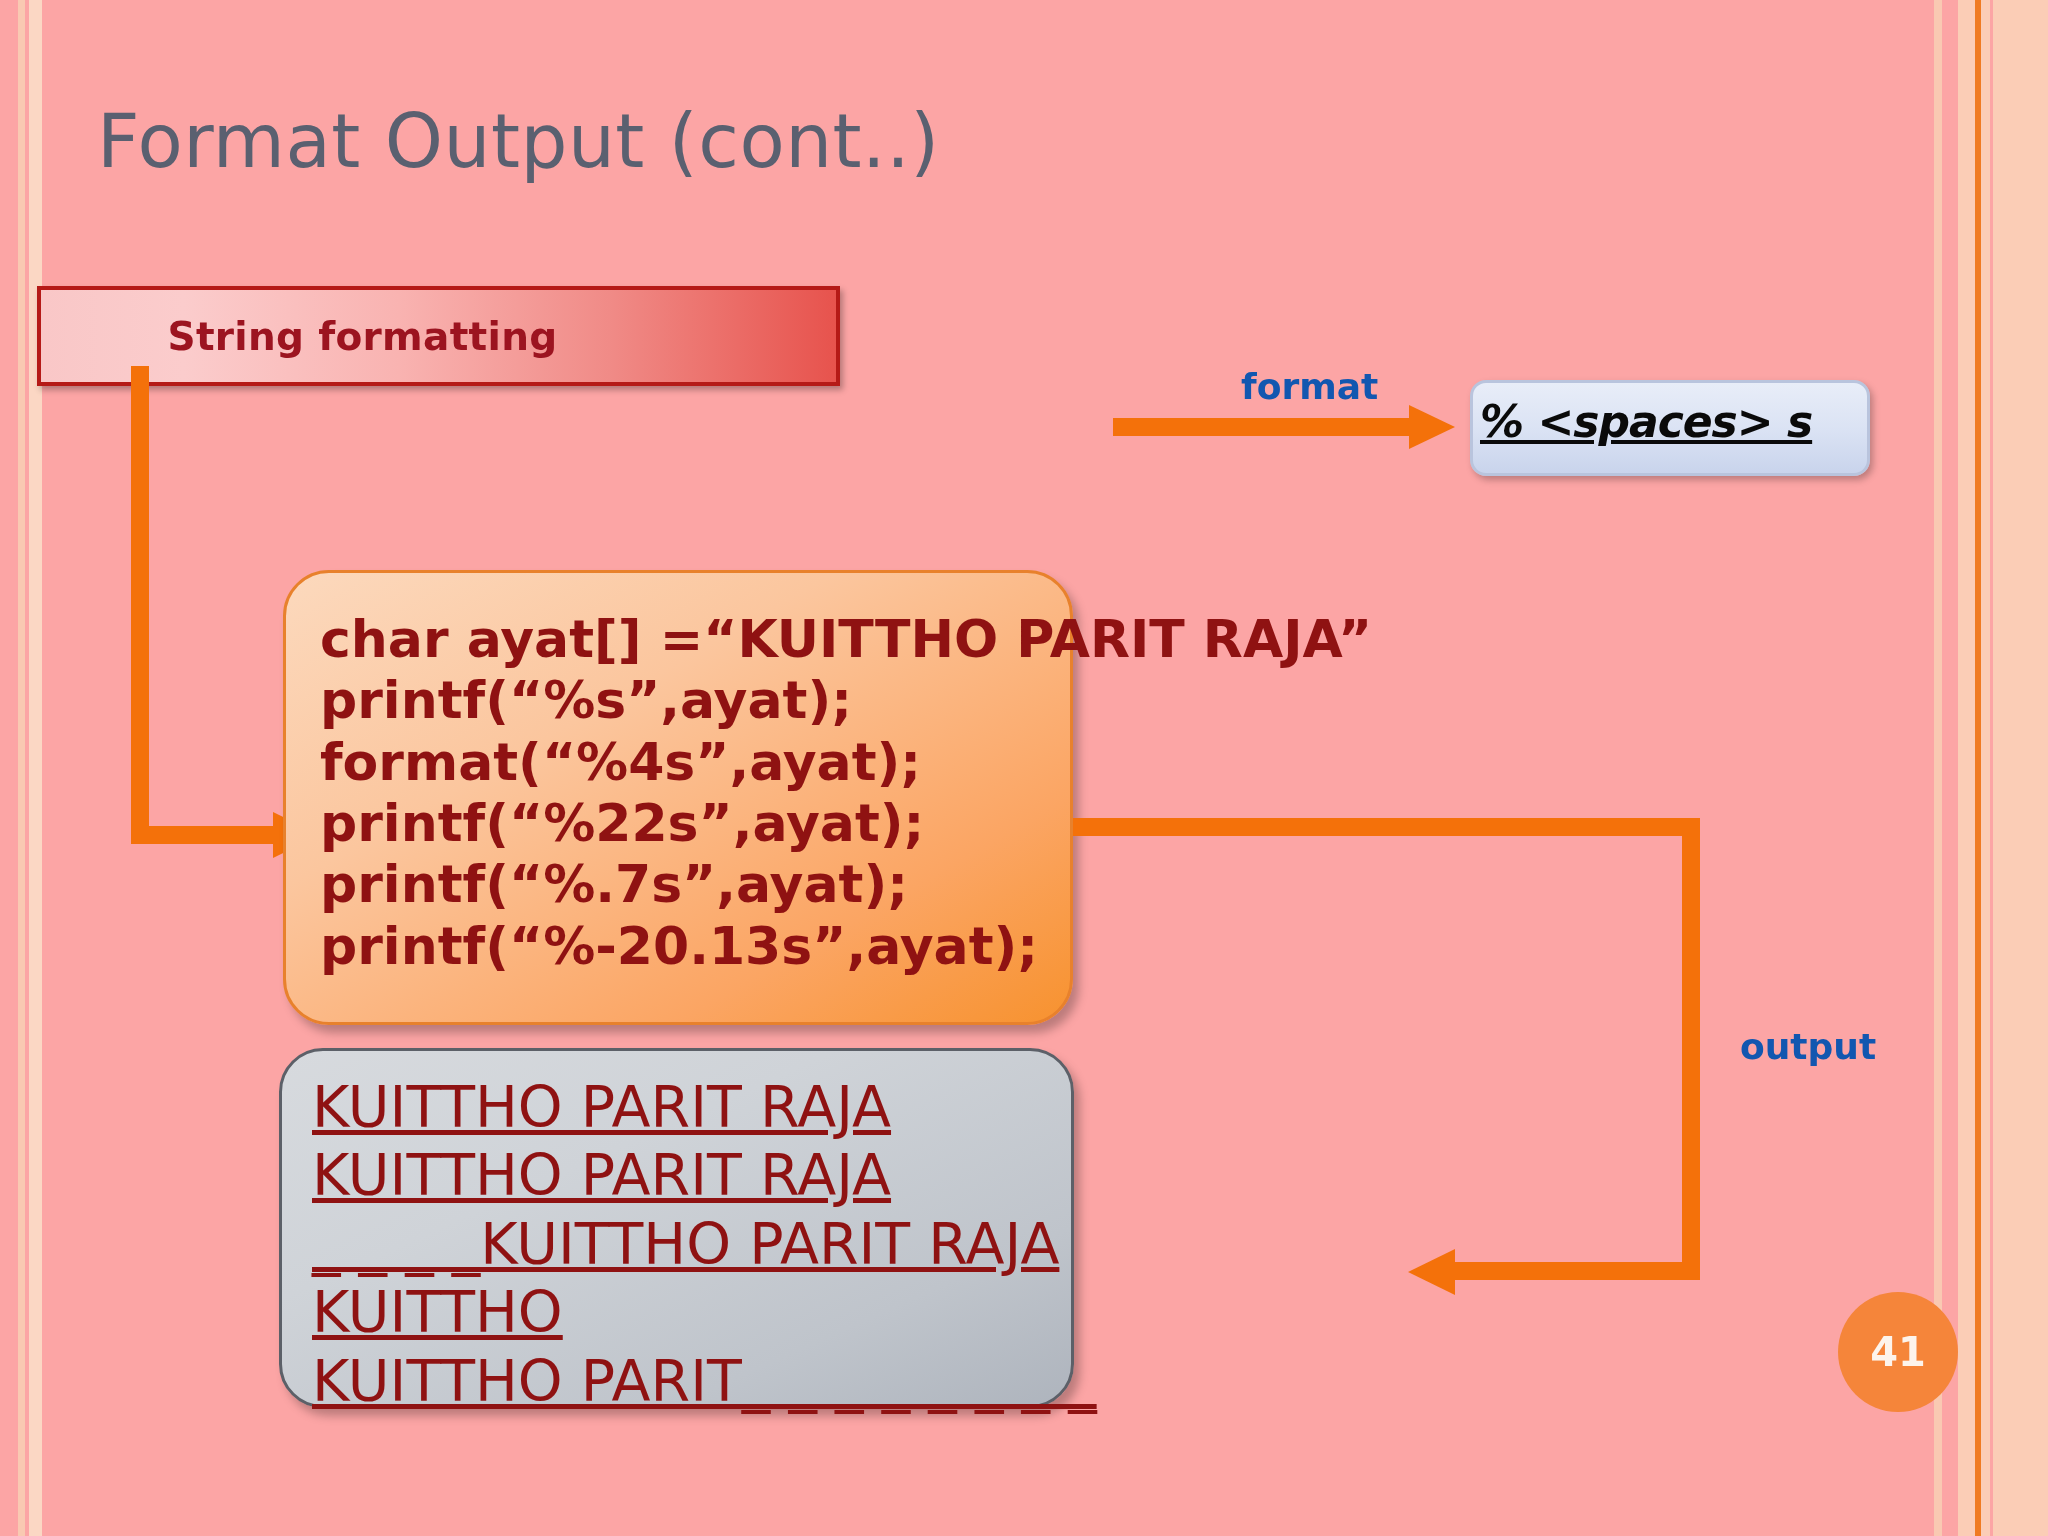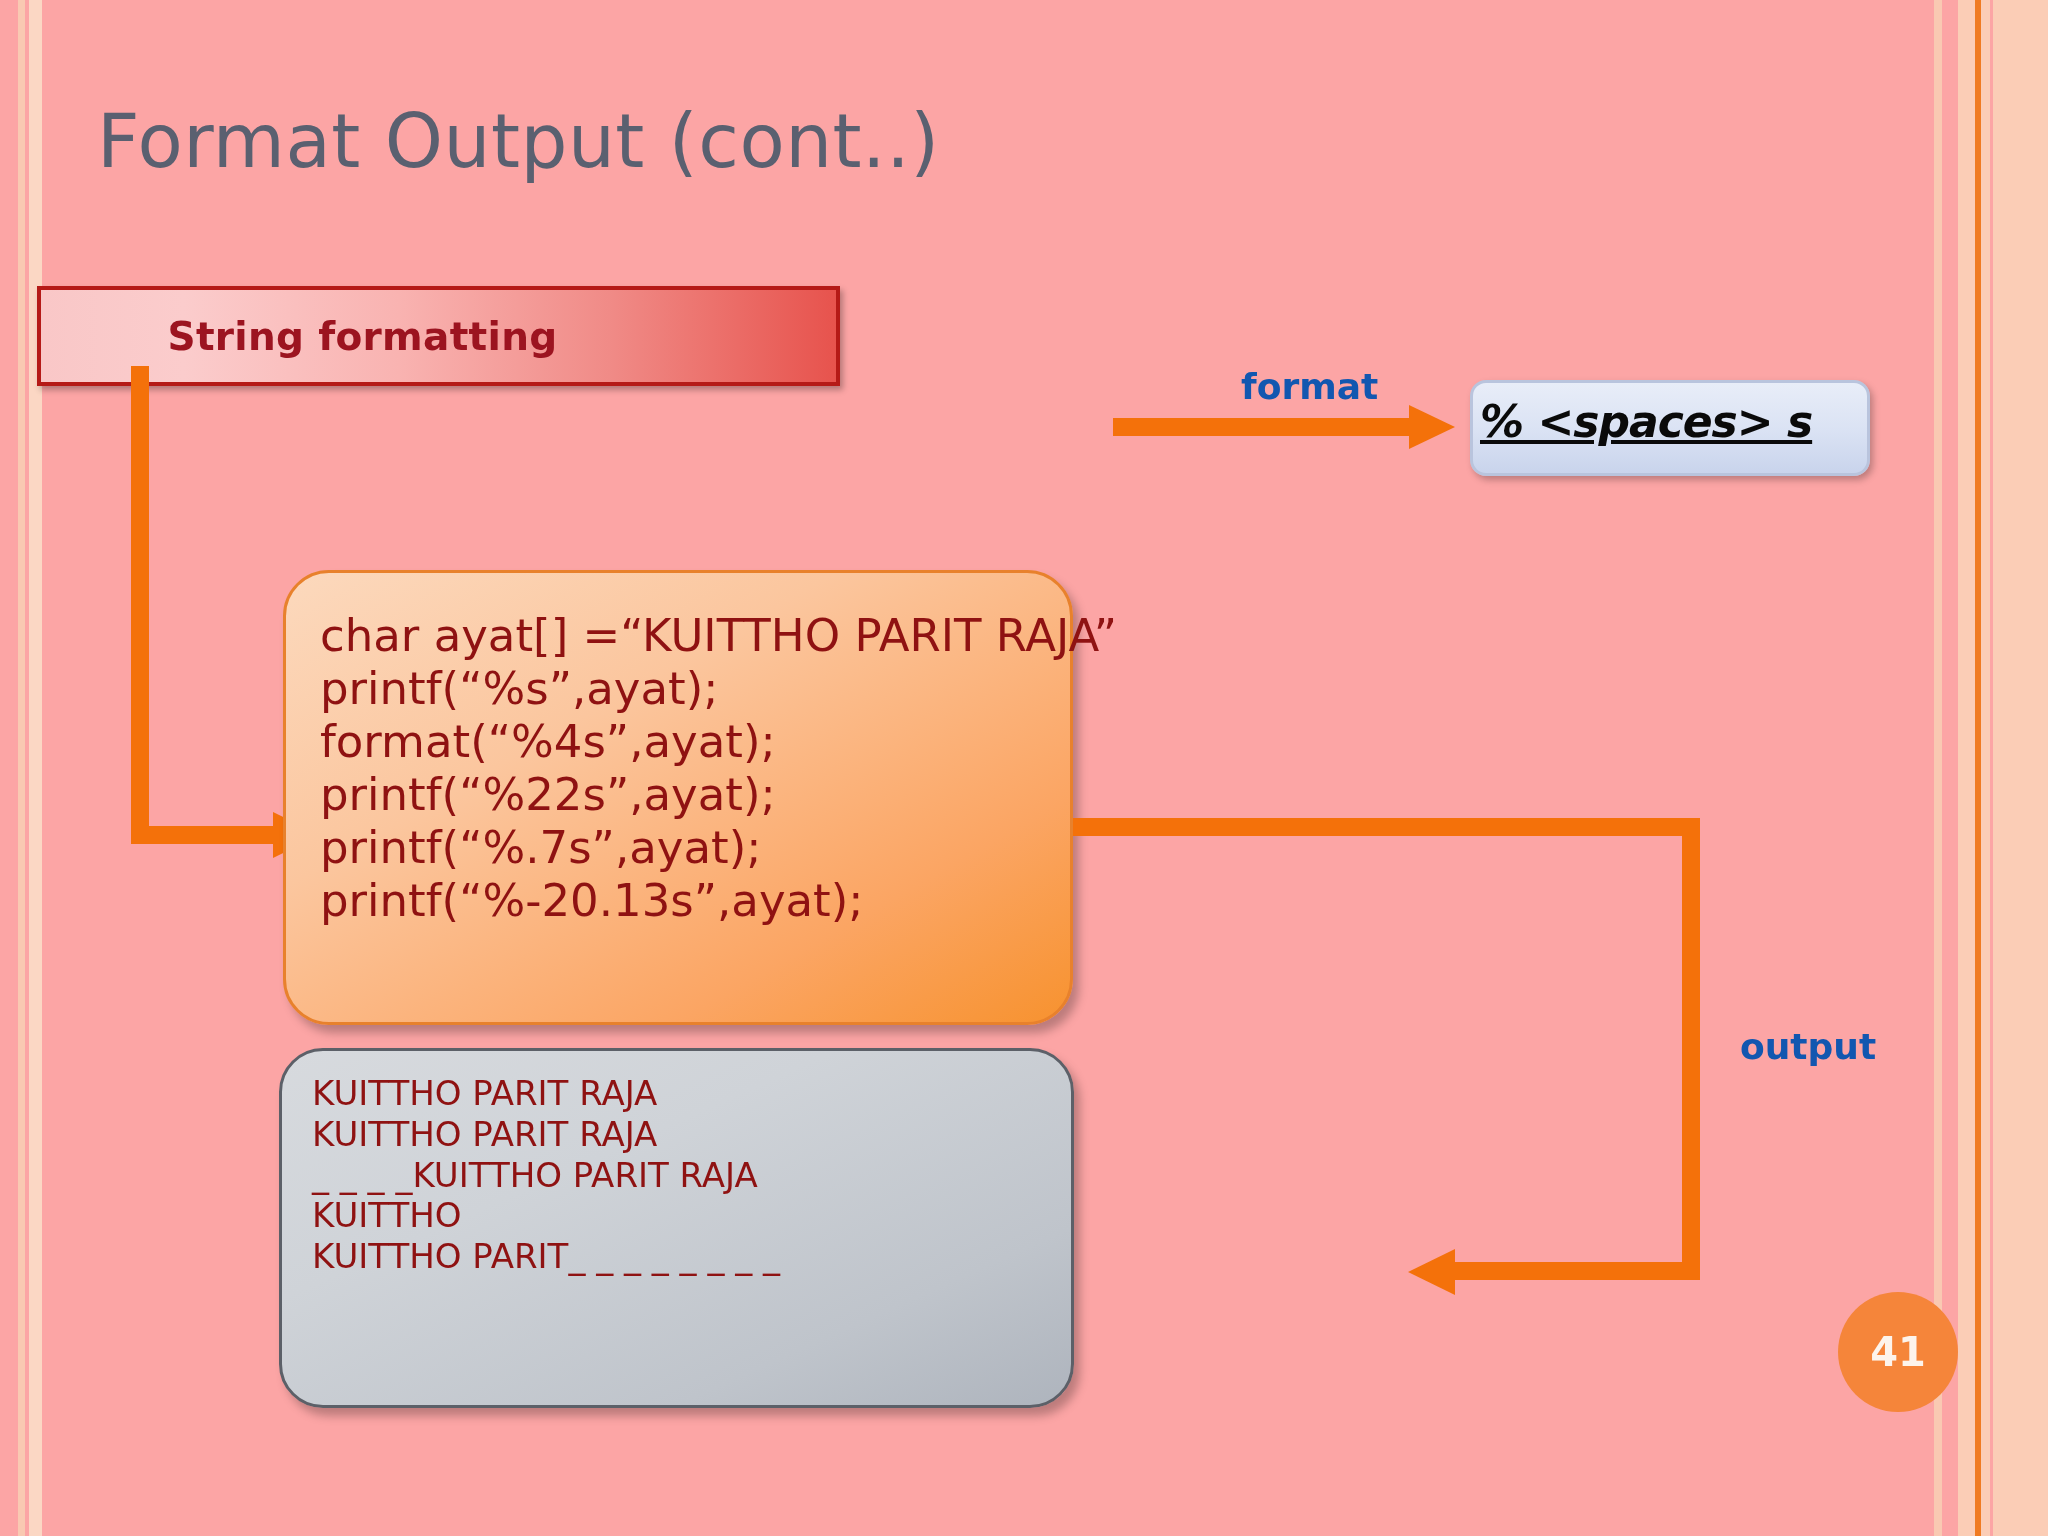--- a/index.html
+++ b/index.html
@@ -164,25 +164,26 @@
     height: 455px;
     border: 3px solid #e8812c;
     border-radius: 46px;
     box-sizing: border-box;
     background: linear-gradient(to bottom right,
         #fcd9bd 0%, #fbc69e 35%, #fba563 75%, #f7922f 100%);
     box-shadow: 6px 8px 10px rgba(0,0,0,0.25);
     padding: 36px 0 0 34px;
   }
   .code-line {
-    font-size: 45px;
+    font-size: 52px;
     color: #8f1212;
     line-height: 1.18;
     white-space: pre;
     font-family: "DejaVu Sans", sans-serif;
+    font-weight: bold;
   }
 
   
   #arrow-out .h1 {
     position: absolute;
     left: 1073px; top: 818px;
     width: 627px; height: 18px;
     background: #f4710a;
   }
   #arrow-out .v {
@@ -215,25 +216,26 @@
     height: 360px;
     border: 3px solid #5c6068;
     border-radius: 44px;
     box-sizing: border-box;
     background: linear-gradient(to bottom right,
         #d7dade 0%, #cfd3d8 35%, #bfc4cb 75%, #aeb4bd 100%);
     box-shadow: 6px 8px 10px rgba(0,0,0,0.25);
     padding: 22px 0 0 30px;
   }
   .out-line {
-    font-size: 34px;
+    font-size: 57px;
     color: #8f1212;
     line-height: 1.2;
     white-space: pre;
     font-family: "DejaVu Sans", sans-serif;
+    text-decoration: underline;
   }
 
   
   #page-badge {
     position: absolute;
     left: 1838px;
     top: 1292px;
     width: 120px;
     height: 120px;
     border-radius: 50%;

